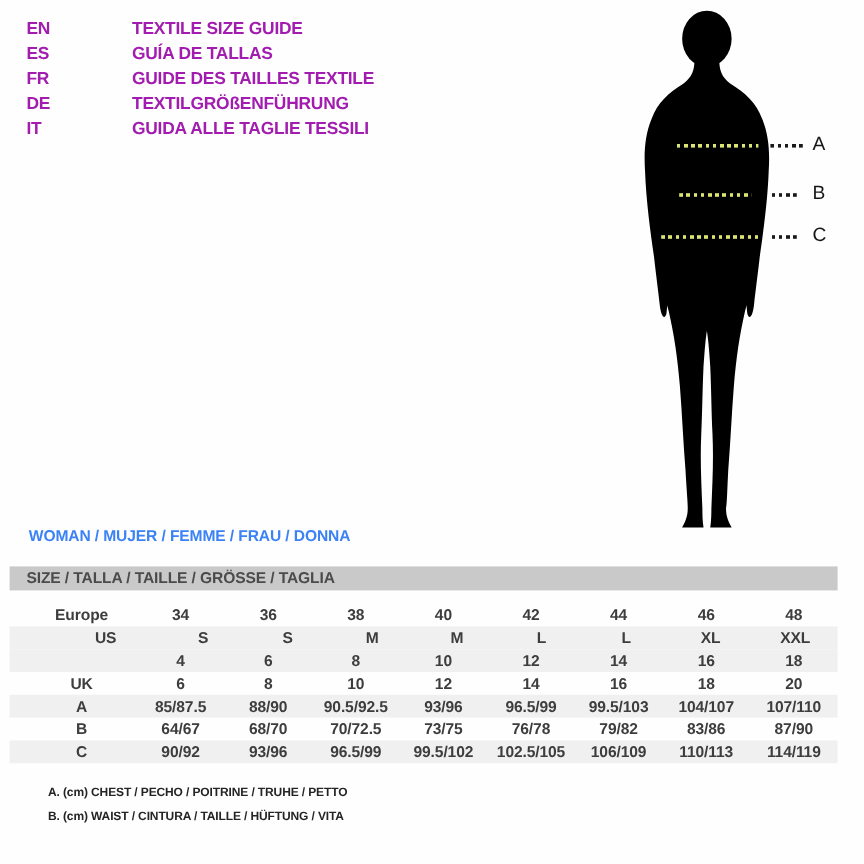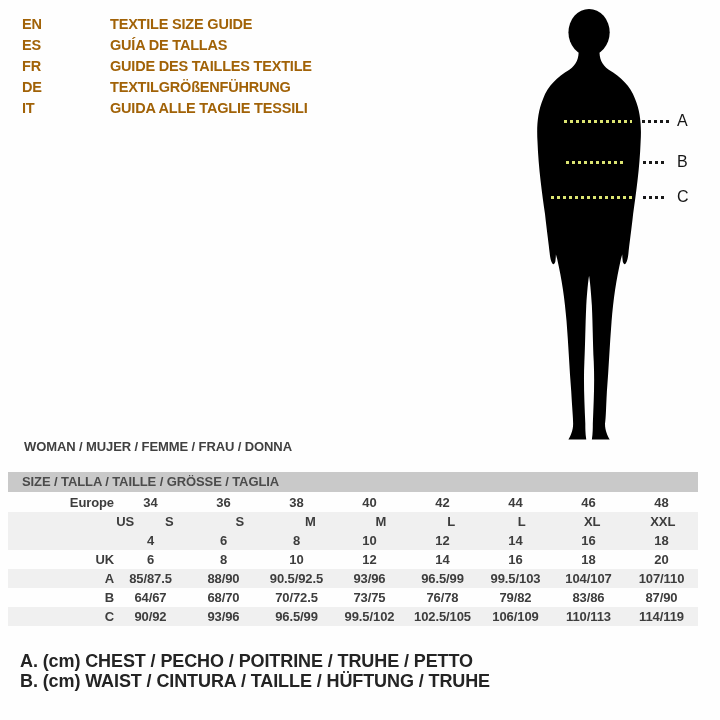--- a/index.html
+++ b/index.html
@@ -7,43 +7,43 @@
   body {
     width:720px; height:720px;
     background:#ffffff;
     font-family:"Liberation Sans", sans-serif;
     color:#2e2e2e;
   }
   .page { position:relative; width:720px; height:720px; overflow:hidden; background:#fefefe; }
 
   
   .langs { position:absolute; left:22px; top:13px; }
-  .lang-row { display:flex; height:21px; align-items:center; font-weight:700; font-size:14.5px; letter-spacing:-0.2px; color:#a16207; }
+  .lang-row { display:flex; height:21px; align-items:center; font-weight:700; font-size:14.5px; letter-spacing:-0.2px; color:#a21caf; }
   .lang-code { width:48px; flex:0 0 48px; }
   .lang-title { white-space:nowrap;margin-left:40px; }
 
   
   .figure-wrap { position:absolute; left:515px; top:8px; width:150px; height:440px; }
   .figure-wrap svg { display:block; width:150px; height:440px; }
 
   .dotline { position:absolute; height:3px; z-index:3; }
   .marker-label { position:absolute; z-index:3; font-size:16px; font-weight:400; color:#161616; line-height:16px; }
 
   
-  .heading-woman { position:absolute; left:24px; top:439px; font-size:13px; font-weight:700; letter-spacing:-0.1px; color:#404040; white-space:nowrap; }
+  .heading-woman { position:absolute; left:24px; top:439px; font-size:13px; font-weight:700; letter-spacing:-0.1px; color:#3b82f6; white-space:nowrap; }
 
   
   .size-table { position:absolute; left:8px; top:472px; width:690px; font-size:13px; font-weight:700; color:#3d3d3d; letter-spacing:-0.1px; }
-  .tbl-header { height:20px; line-height:20px; padding-left:14px; color:#4b4b4b; margin-bottom:1px; white-space:nowrap; }
+  .tbl-header { height:20px; line-height:20px; padding-left:14px; color:#4b4b4b; margin-bottom:11px; white-space:nowrap; }
   .tbl-row { display:grid; grid-template-columns:106px repeat(8, 1fr); height:19px; align-items:center; }
-  .tbl-row .lab { padding-left:14px; text-align:right; }
+  .tbl-row .lab { padding-left:14px; text-align:center; }
   .tbl-row .val { text-align:center; white-space:nowrap; }
 
   
-  .legend { position:absolute; left:20px; top:651px; font-size:18px; font-weight:700; color:#242424; }
+  .legend { position:absolute; left:40px; top:651px; font-size:10px; font-weight:700; color:#242424; }
   .legend .legend-line { height:20px; line-height:20px; letter-spacing:-0.1px; white-space:nowrap; }
 </style>
 </head>
 <body>
 
 <div class="page">
 
   <div class="langs">
     <div class="lang-row">
       <span class="lang-code">EN</span>
@@ -225,17 +225,17 @@
           <div class="val">106/109</div>
           <div class="val">110/113</div>
           <div class="val">114/119</div>
         </div>
   </div>
   </div>
 
   <div class="legend">
     <div class="legend-line">A. (cm) CHEST / PECHO / POITRINE / TRUHE / PETTO</div>
 
-    <div class="legend-line">B. (cm) WAIST / CINTURA / TAILLE / HÜFTUNG / TRUHE</div>
+    <div class="legend-line">B. (cm) WAIST / CINTURA / TAILLE / HÜFTUNG / VITA</div>
 
   </div>
 
 </div>
 
 </body></html>

